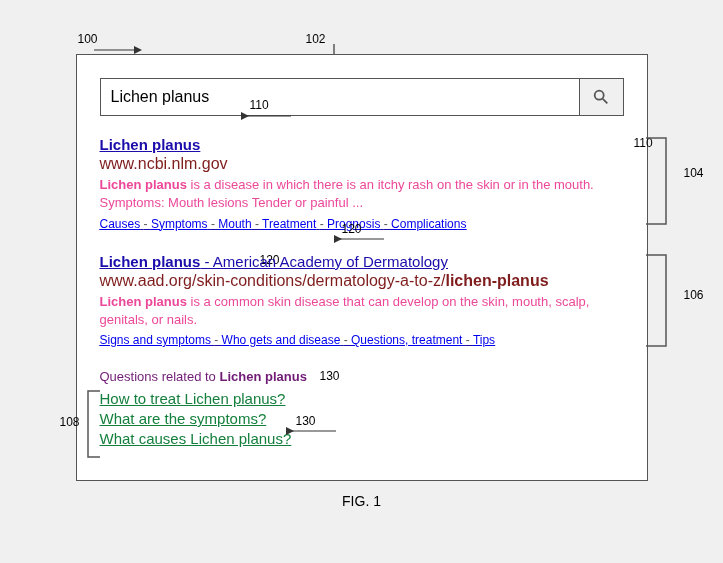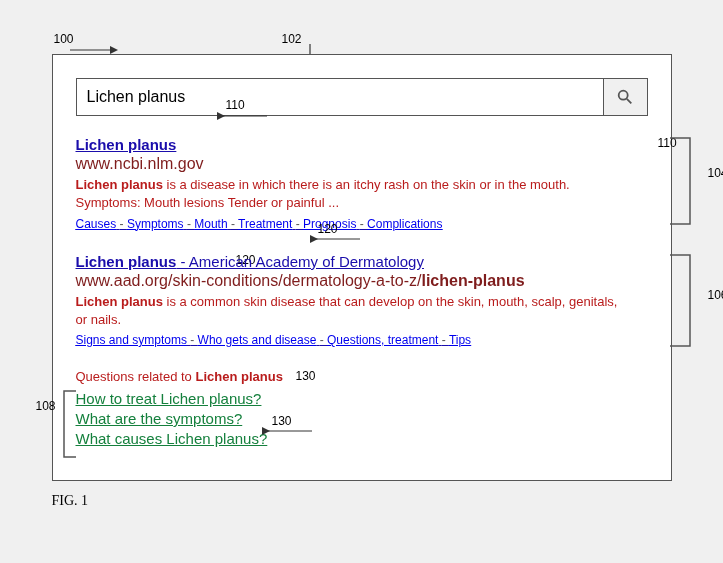--- a/index.html
+++ b/index.html
@@ -7,21 +7,21 @@
       background: #f0f0f0;
       display: flex;
       flex-direction: column;
       align-items: center;
       justify-content: center;
       min-height: 100vh;
       font-family: Arial, sans-serif;
     }
     .outer-wrapper {
       position: relative;
-      width: 620px;
+      width: 572px;
     }
     .main-container {
       border: 1.5px solid #555;
       background: #fff;
       padding: 23px;
       position: relative;
     }
     
     .search-bar {
       display: flex;
@@ -68,21 +68,21 @@
       font-weight: bold;
     }
     .result-url {
       font-size: 16px;
       color: #7f1d1d;
       margin-top: 2px;
       margin-bottom: 3px;
     }
     .result-snippet {
       font-size: 13px;
-      color: #b91c1c;
+      color: #ec4899;
       line-height: 1.4;
     }
     .result-snippet strong {
       font-weight: bold;
     }
     .result-links {
       font-size: 12px;
       color: #1a0dab;
       text-decoration: underline;
       margin-top: 4px;
@@ -91,45 +91,45 @@
       color: #555;
       text-decoration: none;
     }
     
     .related-section {
       margin-top: 10px;
       position: relative;
     }
     .related-title {
       font-size: 13px;
-      color: #b91c1c;
+      color: #701a75;
       margin-bottom: 6px;
     }
     .related-title strong {
       font-weight: bold;
     }
     .related-link {
       display: block;
       font-size: 15px;
       color: #15803d;
       text-decoration: underline;
       margin-bottom: 3px;
     }
     
     .annot {
       position: absolute;
       font-size: 12px;
       font-family: Arial, sans-serif;
     }
     
     .fig-label {
-      text-align: left;
+      text-align: center;
       margin-top: 12px;
       font-size: 14px;
-      font-family: Liberation Serif, serif;
+      font-family: Liberation Sans, sans-serif;
     }
     
     .bracket-svg {
       position: absolute;
       right: -36px;
       top: 0;
     }
     .results-area {
       position: relative;
     }
@@ -247,21 +247,21 @@
             <span>Questions related to </span><strong>Lichen planus</strong>
           </div>
           <a href="#" class="related-link">How to treat Lichen planus?</a>
           <a href="#" class="related-link">What are the symptoms?</a>
           <a href="#" class="related-link">What causes Lichen planus?</a>
         </div>
 
         <svg style="position:absolute;left:-20px;top:20px;" width="25" height="70">
           <path d="M20,2 L8,2 L8,68 L20,68" fill="none" stroke="#555" stroke-width="1.5"></path>
         </svg>
-        <span class="annot" style="top:30px;left:-40px;">108</span>
+        <span class="annot" style="top:46px;left:-40px;">108</span>
       </div>
 
     </div>
   </div>
 
   <svg style="position:absolute;top:52px;left:165px;" width="60" height="20">
     <line x1="0" y1="10" x2="50" y2="10" stroke="#333" stroke-width="1"></line>
     <polygon points="0,6 0,14 8,10" fill="#333"></polygon>
   </svg>
 

